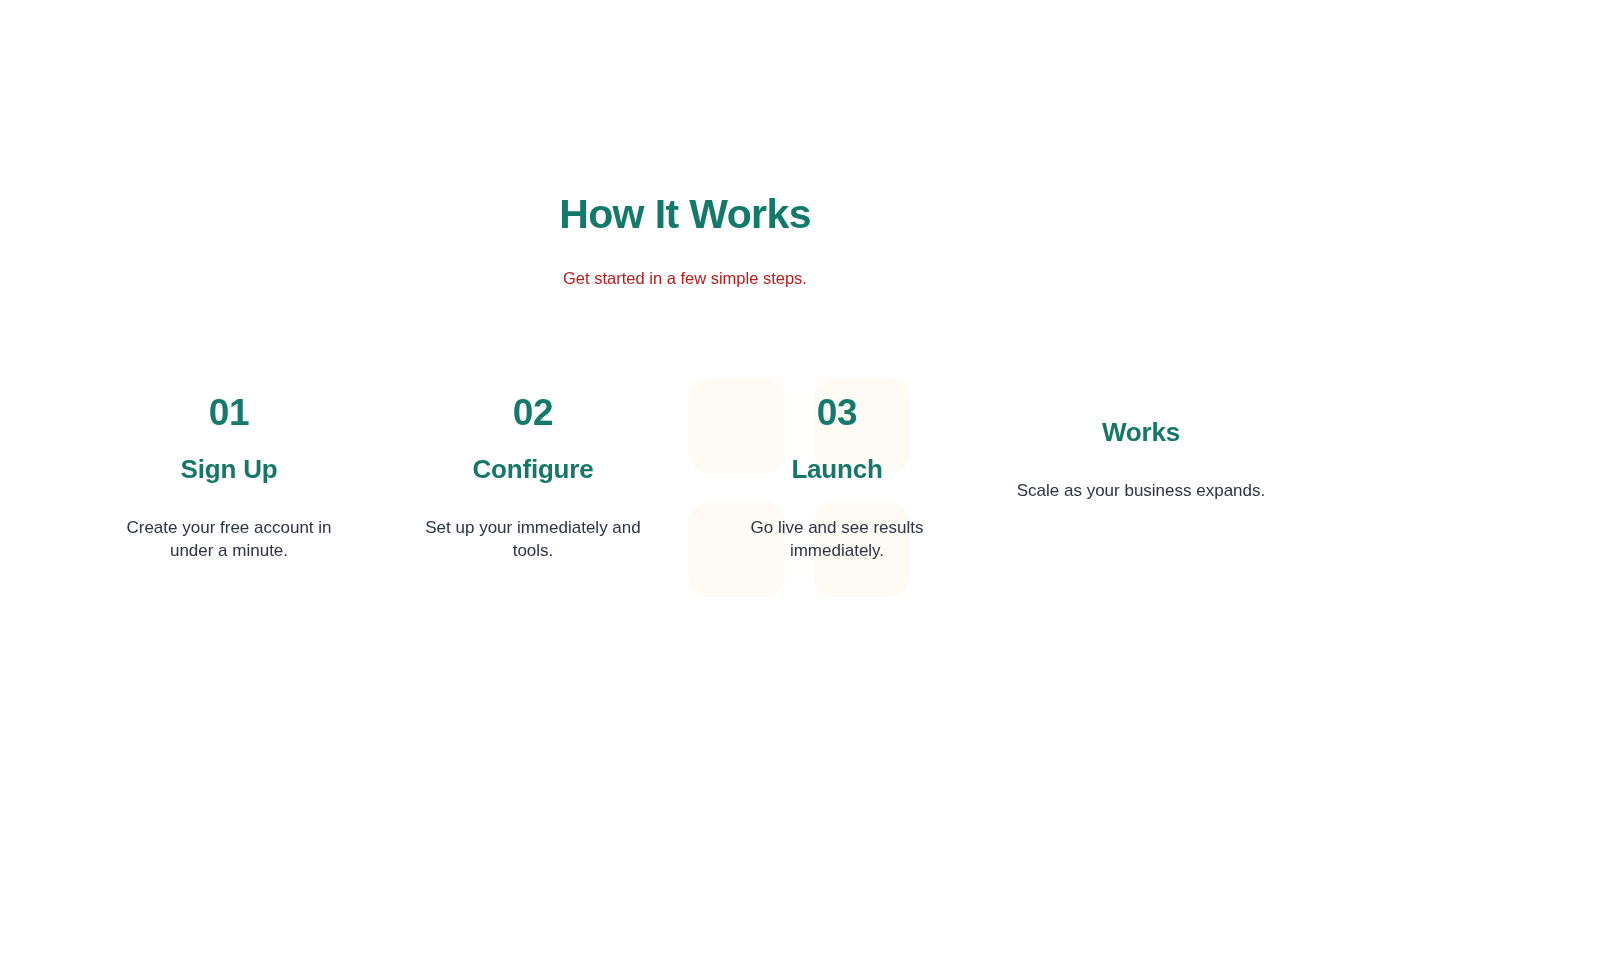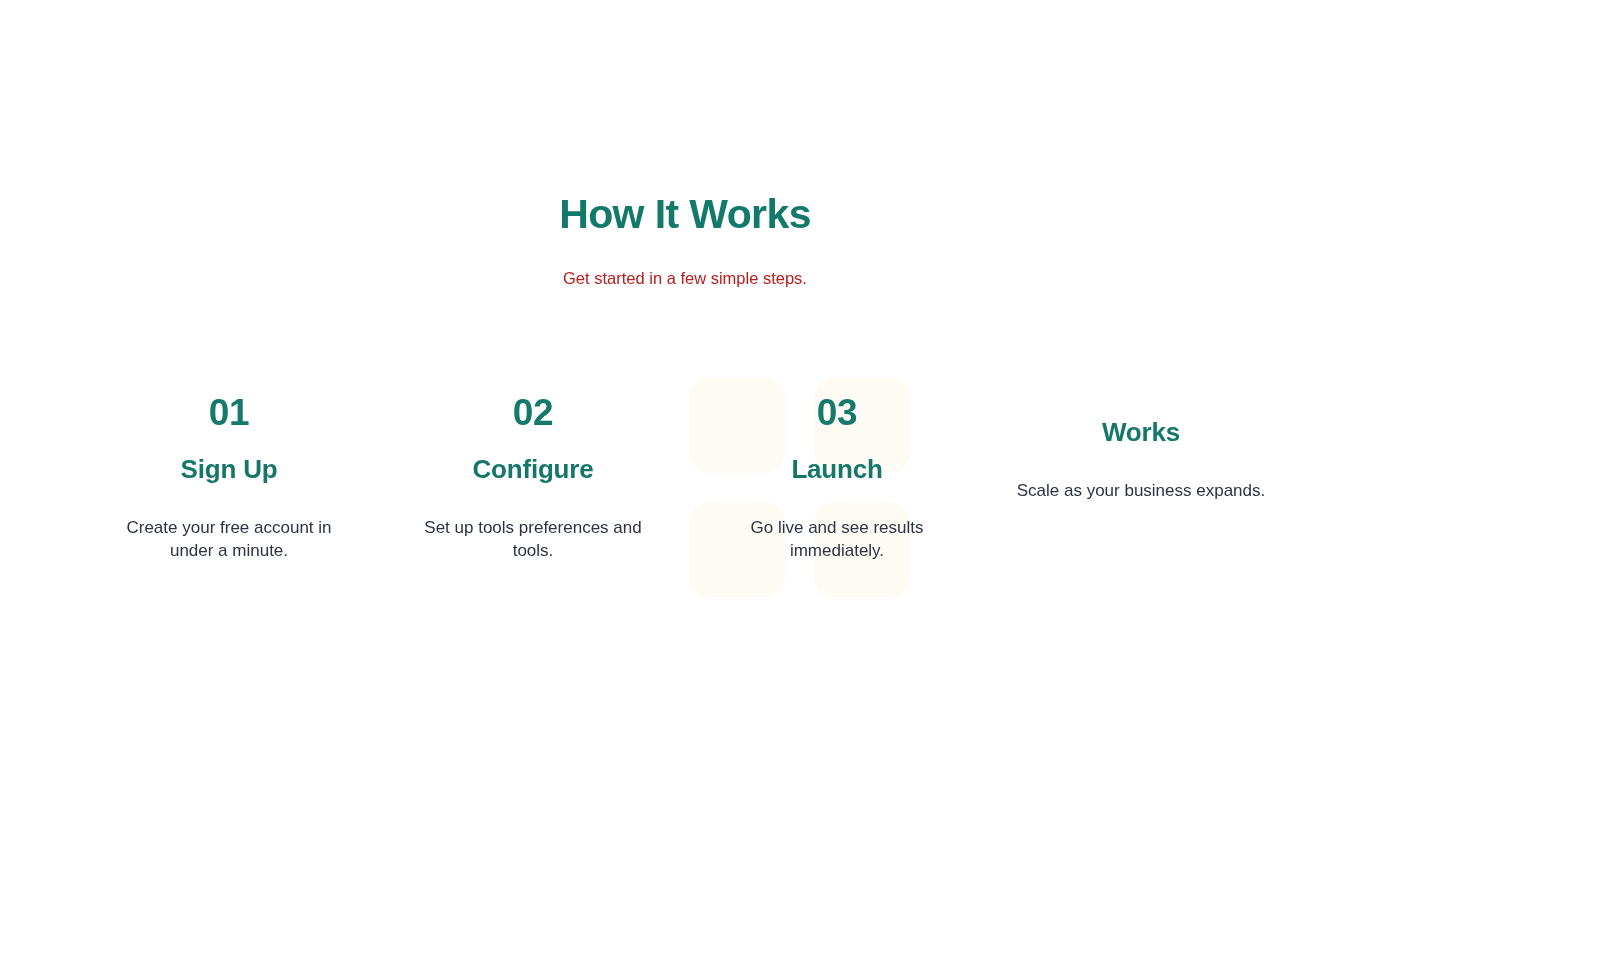--- a/index.html
+++ b/index.html
@@ -134,21 +134,21 @@
 
     <li class="step">
       <span class="step-number">01</span>
       <span class="step-title">Sign Up</span>
       <span class="step-desc">Create your free account in under a minute.</span>
     </li>
 
     <li class="step">
       <span class="step-number">02</span>
       <span class="step-title">Configure</span>
-      <span class="step-desc">Set up tools preferences and tools.</span>
+      <span class="step-desc">Set up your immediately and tools.</span>
     </li>
 
     <li class="step">
       <span class="step-number">03</span>
       <span class="step-title">Launch</span>
       <span class="step-desc">Go live and see results immediately.</span>
     </li>
 
     <li class="step">
       <span class="step-title">Works</span>

